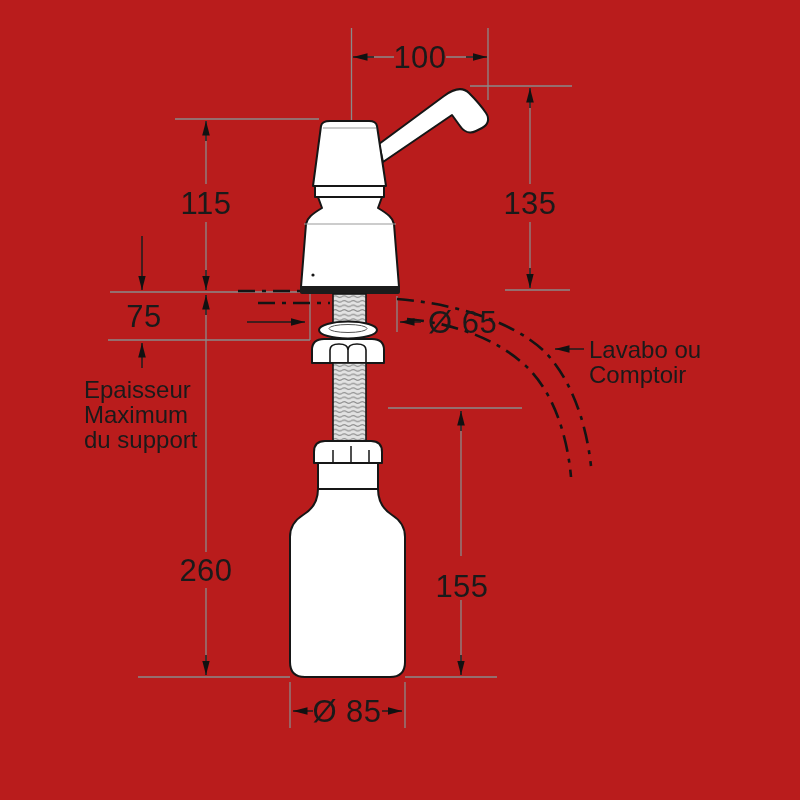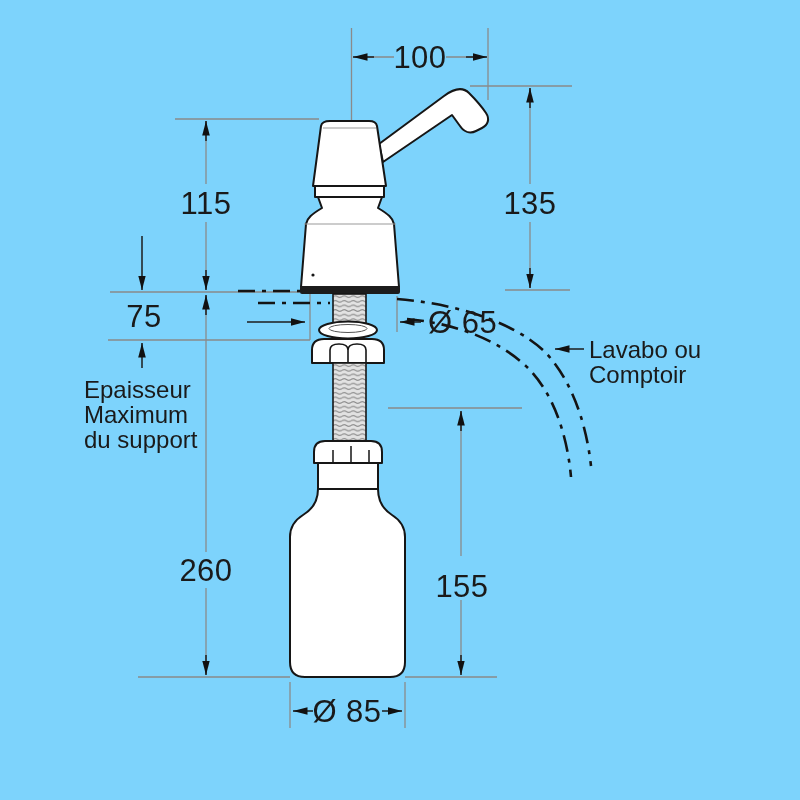--- a/index.html
+++ b/index.html
@@ -1,16 +1,16 @@
 <!DOCTYPE html>
 <html><head>
 <meta charset="utf-8">
 <style>
   html,body{margin:0;padding:0;background:#ffffff;}
-  .page{width:800px;height:800px;background:#7dd3fc;position:relative;overflow:hidden;
+  .page{width:800px;height:800px;background:#b91c1c;position:relative;overflow:hidden;
         font-family:"Liberation Sans", sans-serif;}
   svg{display:block;}
   text{fill:#1a1a1a;font-family:"Liberation Sans", sans-serif;}
   .dimtxt{font-size:31px;font-weight:500;letter-spacing:0.5px;}
   .notetxt{font-size:24px;font-weight:400;}
   .obj{fill:#ffffff;stroke:#161616;stroke-width:2;stroke-linejoin:round;}
   .objthin{fill:none;stroke:#9a9a9a;stroke-width:1.2;}
   .dimline{stroke:#8a8a8a;stroke-width:1.3;fill:none;}
   .arrline{stroke:#1c1c1c;stroke-width:1.5;fill:none;}
   .dashdot{stroke:#141414;stroke-width:2.6;fill:none;stroke-dasharray:17 7 4 7;}

